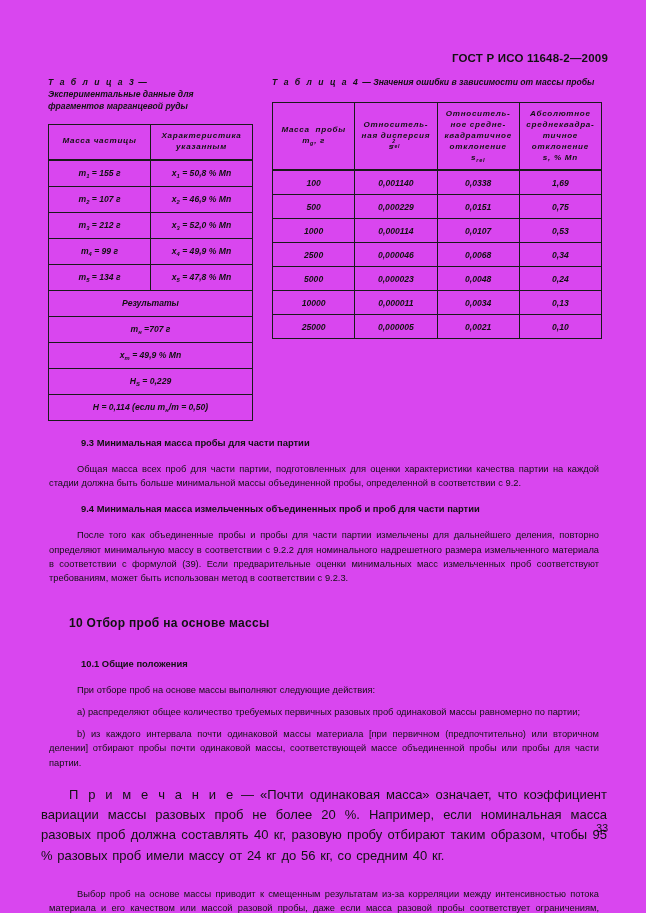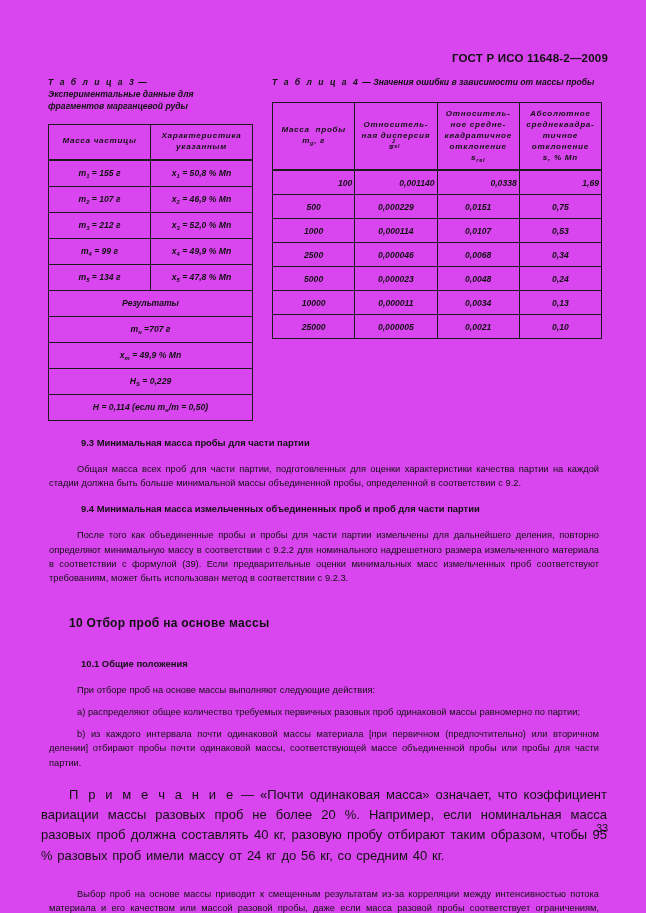--- a/index.html
+++ b/index.html
@@ -87,21 +87,21 @@
   .t3 td.datacell { height: 17px; }
   .t3 tr.first-data td { border-top: 2px solid #1a1a1a; }
   .t3 td.full { height: 17px; margin-top: 12px; }
 
   .t4 {
     width: 330px;
     margin-top: 14px;
   }
   .t4 th { height: 58px; padding: 3px 2px; }
   .t4 td { height: 15px; }
-  .t4 tr.first-data td { border-top: 2px solid #1a1a1a; text-align: right; }
+  .t4 tr.first-data td { border-top: 2px solid #1a1a1a; }
 
   sub {
     font-size: 0.68em;
     vertical-align: -0.28em;
     font-style: italic;
   }
   sup {
     font-size: 0.68em;
     vertical-align: 0.55em;
     font-style: italic;

